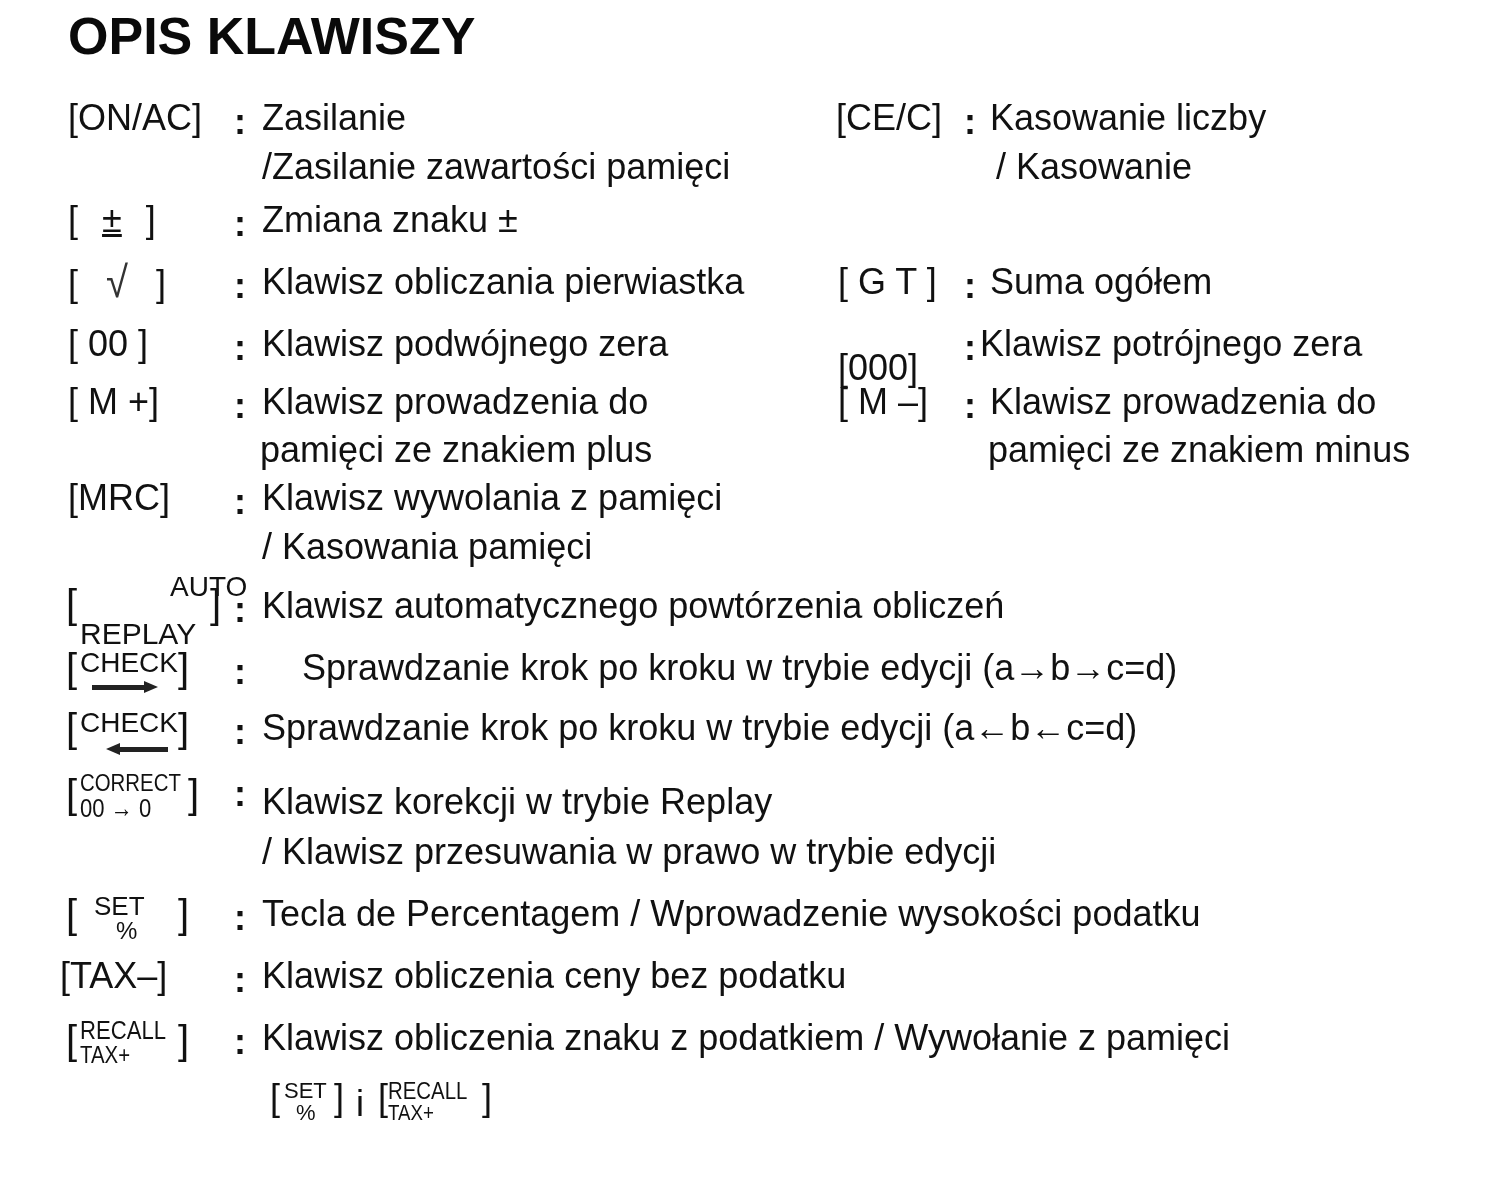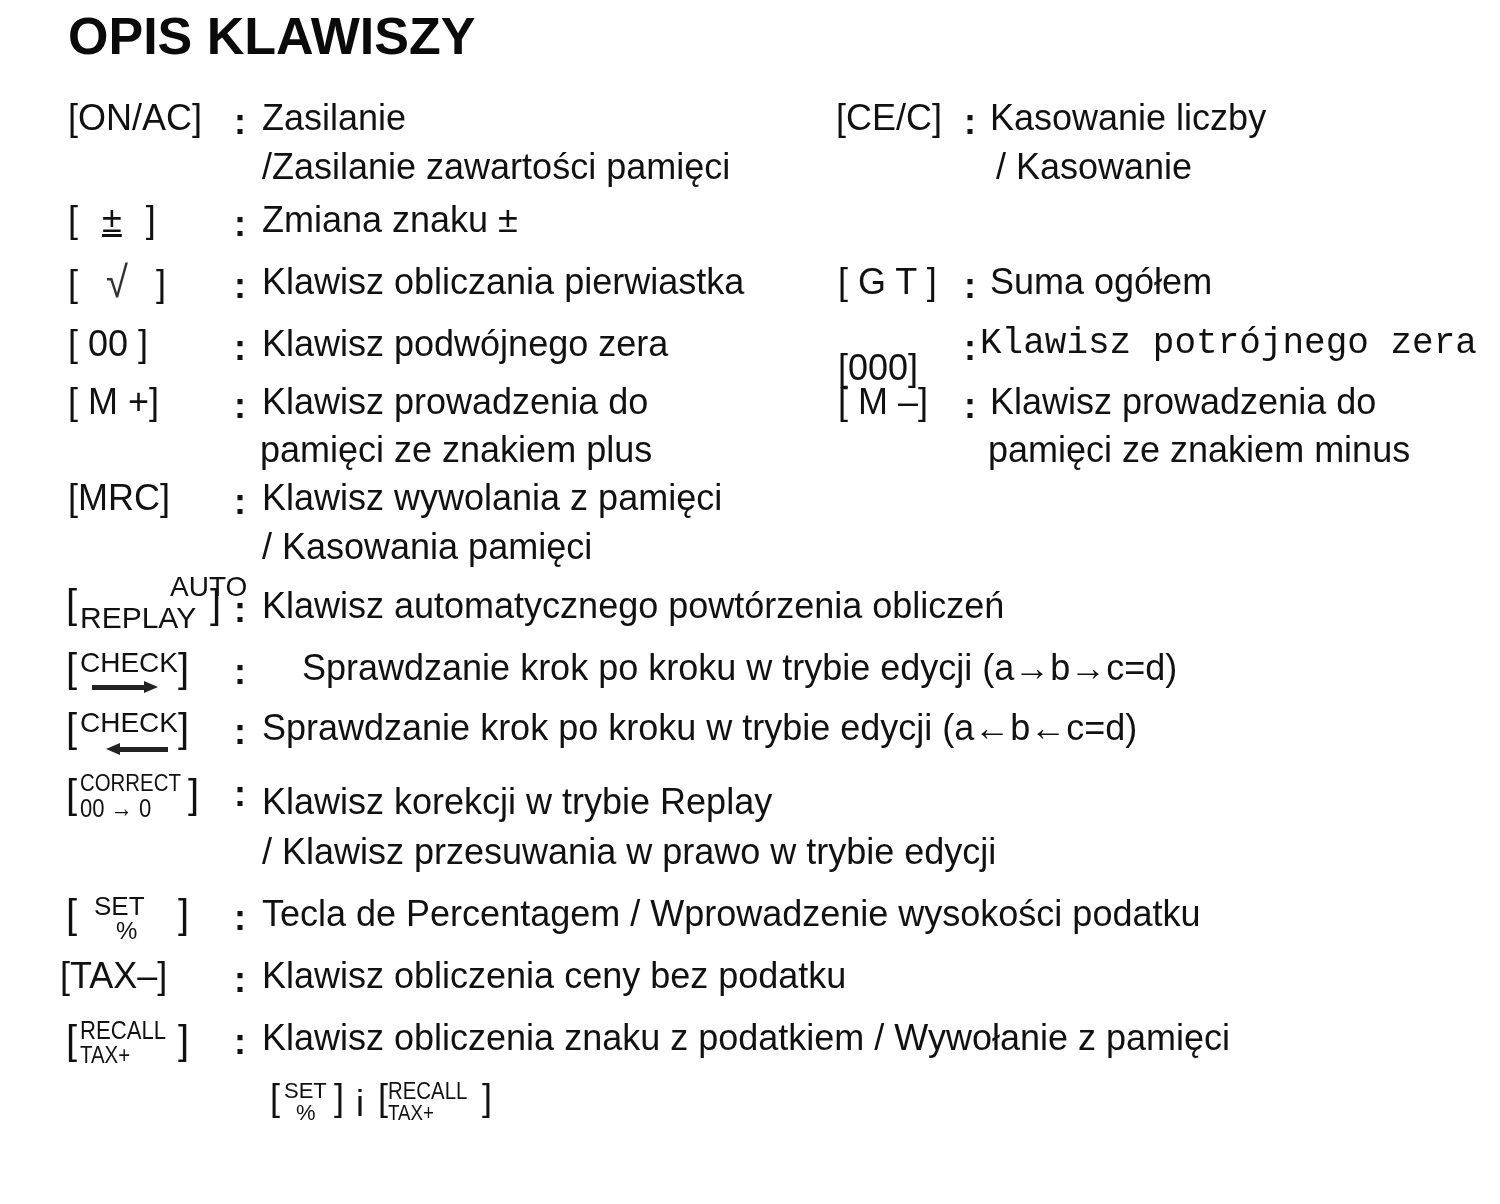--- a/index.html
+++ b/index.html
@@ -64,41 +64,41 @@
 <div class="key" style="left:838px; top:262px;">[ G T ]</div>
 <div class="colon" style="left:964px; top:266px;">:</div>
 <div class="t" style="left:990px; top:262px;">Suma ogółem</div>
 
 <div class="key" style="left:68px; top:324px;">[ 00 ]</div>
 <div class="colon" style="left:234px; top:328px;">:</div>
 <div class="t" style="left:262px; top:324px;">Klawisz podwójnego zera</div>
 
 <div class="key" style="left:838px; top:324px;margin-top:24px;">[000]</div>
 <div class="colon" style="left:964px; top:328px;">:</div>
-<div class="t" style="left:980px; top:324px;font-family:Liberation Mono, monospace;">Klawisz potrójnego zera</div>
+<div class="t" style="left:980px; top:324px;">Klawisz potrójnego zera</div>
 
 <div class="key" style="left:68px; top:382px;">[ M +]</div>
 <div class="colon" style="left:234px; top:386px;">:</div>
 <div class="t" style="left:262px; top:382px;">Klawisz prowadzenia do</div>
 <div class="t" style="left:260px; top:430px;">pamięci ze znakiem plus</div>
 
 <div class="key" style="left:838px; top:382px;">[ M –]</div>
 <div class="colon" style="left:964px; top:386px;">:</div>
 <div class="t" style="left:990px; top:382px;">Klawisz prowadzenia do</div>
 <div class="t" style="left:988px; top:430px;">pamięci ze znakiem minus</div>
 
 <div class="key" style="left:68px; top:478px;">[MRC]</div>
 <div class="colon" style="left:234px; top:482px;">:</div>
 <div class="t" style="left:262px; top:478px;">Klawisz wywolania z pamięci</div>
 <div class="t" style="left:262px; top:527px;">/ Kasowania pamięci</div>
 
 <div class="key" style="left:66px; top:574px; height:60px;">
   <span class="br" style="position:absolute; left:0; top:10px;">[</span>
   <span style="position:absolute; left:104px; top:-2px; font-size:28px; line-height:30px;">AUTO</span>
-  <span style="position:absolute; left:14px; top:28px; font-size:30px; line-height:32px;">REPLAY</span>
+  <span style="position:absolute; left:14px; top:44px; font-size:30px; line-height:32px;">REPLAY</span>
   <span class="br" style="position:absolute; left:144px; top:10px;">]</span>
 </div>
 <div class="colon" style="left:234px; top:590px;">:</div>
 <div class="t" style="left:262px; top:586px;">Klawisz automatycznego powtórzenia obliczeń</div>
 
 <div class="key" style="left:66px; top:646px; height:52px;">
   <span class="br" style="position:absolute; left:0; top:2px;">[</span>
   <span style="position:absolute; left:14px; top:2px; font-size:28px; line-height:30px;">CHECK</span>
   <span class="arrow-r" style="position:absolute; left:26px; top:36px; width:66px; margin:0;"></span>
   <span class="br" style="position:absolute; left:112px; top:2px;">]</span>

